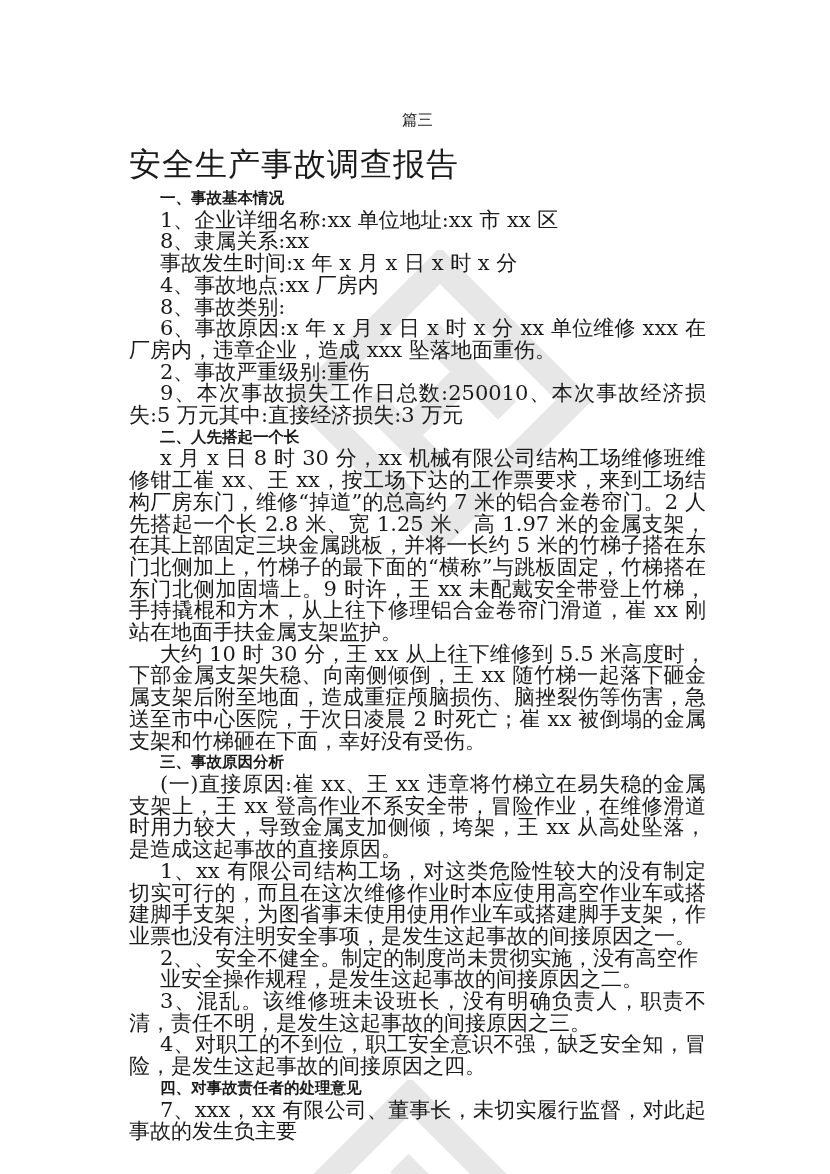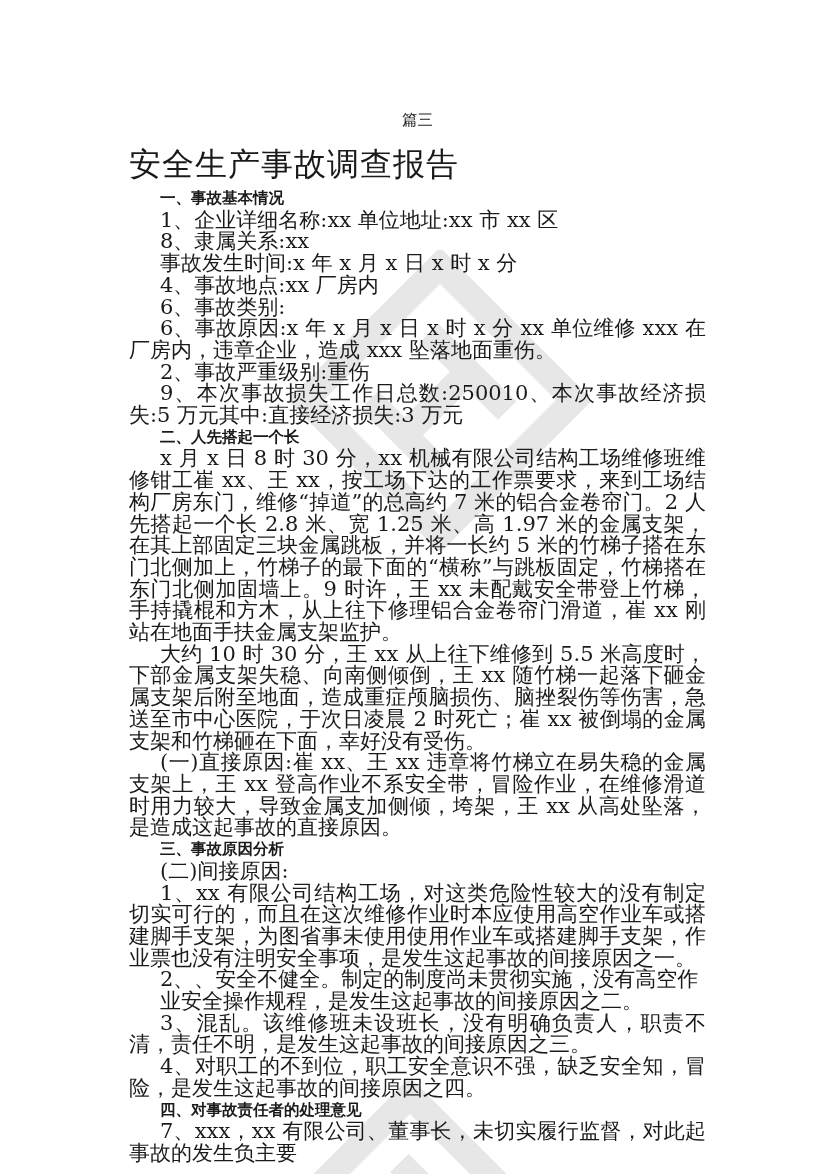--- a/index.html
+++ b/index.html
@@ -71,32 +71,31 @@
 
 <div class="page">
   <p class="series-label">篇三</p>
   <h1 class="doc-title">安全生产事故调查报告</h1>
 
   <p class="line indent heading">一、事故基本情况</p>
   <p class="line indent">1、企业详细名称:xx 单位地址:xx 市 xx 区</p>
   <p class="line indent">8、隶属关系:xx</p>
   <p class="line indent">事故发生时间:x 年 x 月 x 日 x 时 x 分</p>
   <p class="line indent">4、事故地点:xx 厂房内</p>
-  <p class="line indent">6、事故类别:</p>
+  <p class="line indent">8、事故类别:</p>
   <p class="line indent">6、事故原因:x 年 x 月 x 日 x 时 x 分 xx 单位维修 xxx 在厂房内，违章企业，造成 xxx 坠落地面重伤。</p>
   <p class="line indent">2、事故严重级别:重伤</p>
   <p class="line indent">9、本次事故损失工作日总数:250010、本次事故经济损失:5 万元其中:直接经济损失:3 万元</p>
 
   <p class="line indent heading">二、人先搭起一个长</p>
   <p class="line indent">x 月 x 日 8 时 30 分，xx 机械有限公司结构工场维修班维修钳工崔 xx、王 xx，按工场下达的工作票要求，来到工场结构厂房东门，维修“掉道”的总高约 7 米的铝合金卷帘门。2 人先搭起一个长 2.8 米、宽 1.25 米、高 1.97 米的金属支架，在其上部固定三块金属跳板，并将一长约 5 米的竹梯子搭在东门北侧加上，竹梯子的最下面的“横称”与跳板固定，竹梯搭在东门北侧加固墙上。9 时许，王 xx 未配戴安全带登上竹梯，手持撬棍和方木，从上往下修理铝合金卷帘门滑道，崔 xx 刚站在地面手扶金属支架监护。</p>
   <p class="line indent">大约 10 时 30 分，王 xx 从上往下维修到 5.5 米高度时，下部金属支架失稳、向南侧倾倒，王 xx 随竹梯一起落下砸金属支架后附至地面，造成重症颅脑损伤、脑挫裂伤等伤害，急送至市中心医院，于次日凌晨 2 时死亡；崔 xx 被倒塌的金属支架和竹梯砸在下面，幸好没有受伤。</p>
 
+  <p class="line indent heading">三、事故原因分析</p>
   <p class="line indent">(一)直接原因:崔 xx、王 xx 违章将竹梯立在易失稳的金属支架上，王 xx 登高作业不系安全带，冒险作业，在维修滑道时用力较大，导致金属支加侧倾，垮架，王 xx 从高处坠落，是造成这起事故的直接原因。</p>
-  <p class="line indent heading">三、事故原因分析</p>
-  <p class="line indent">(二)间接原因:</p>
   <p class="line indent">1、xx 有限公司结构工场，对这类危险性较大的没有制定切实可行的，而且在这次维修作业时本应使用高空作业车或搭建脚手支架，为图省事未使用使用作业车或搭建脚手支架，作业票也没有注明安全事项，是发生这起事故的间接原因之一。</p>
   <p class="line indent">2、、安全不健全。制定的制度尚未贯彻实施，没有高空作</p>
   <p class="line indent">业安全操作规程，是发生这起事故的间接原因之二。</p>
   <p class="line indent">3、混乱。该维修班未设班长，没有明确负责人，职责不清，责任不明，是发生这起事故的间接原因之三。</p>
   <p class="line indent">4、对职工的不到位，职工安全意识不强，缺乏安全知，冒险，是发生这起事故的间接原因之四。</p>
 
   <p class="line indent heading">四、对事故责任者的处理意见</p>
   <p class="line indent">7、xxx，xx 有限公司、董事长，未切实履行监督，对此起事故的发生负主要</p>
 </div>
 

